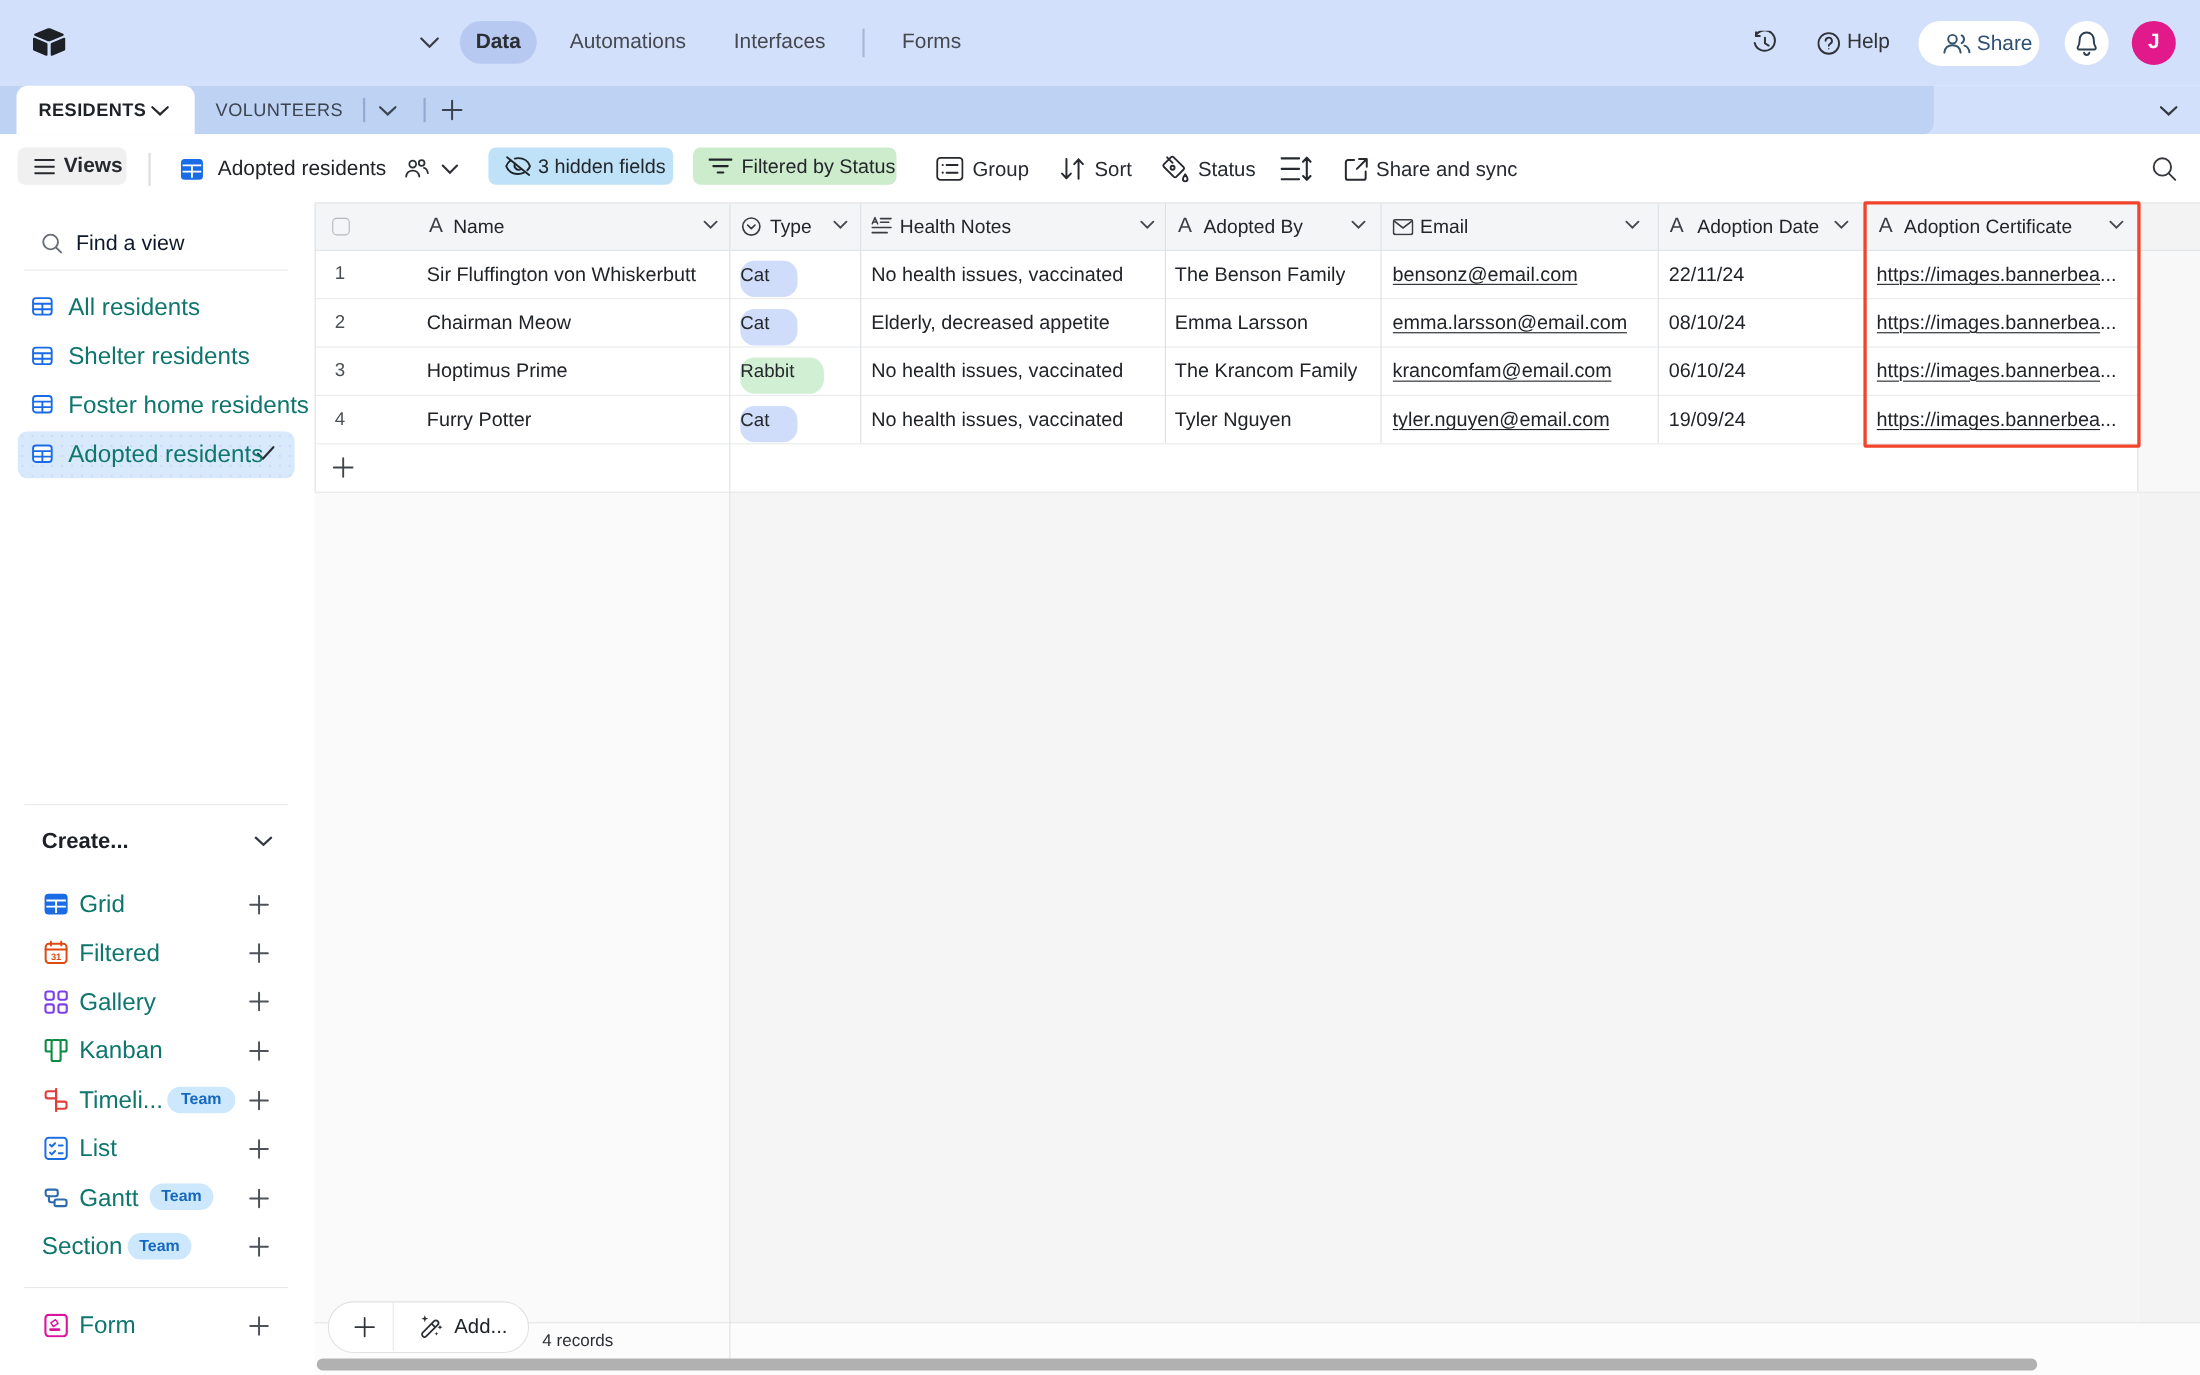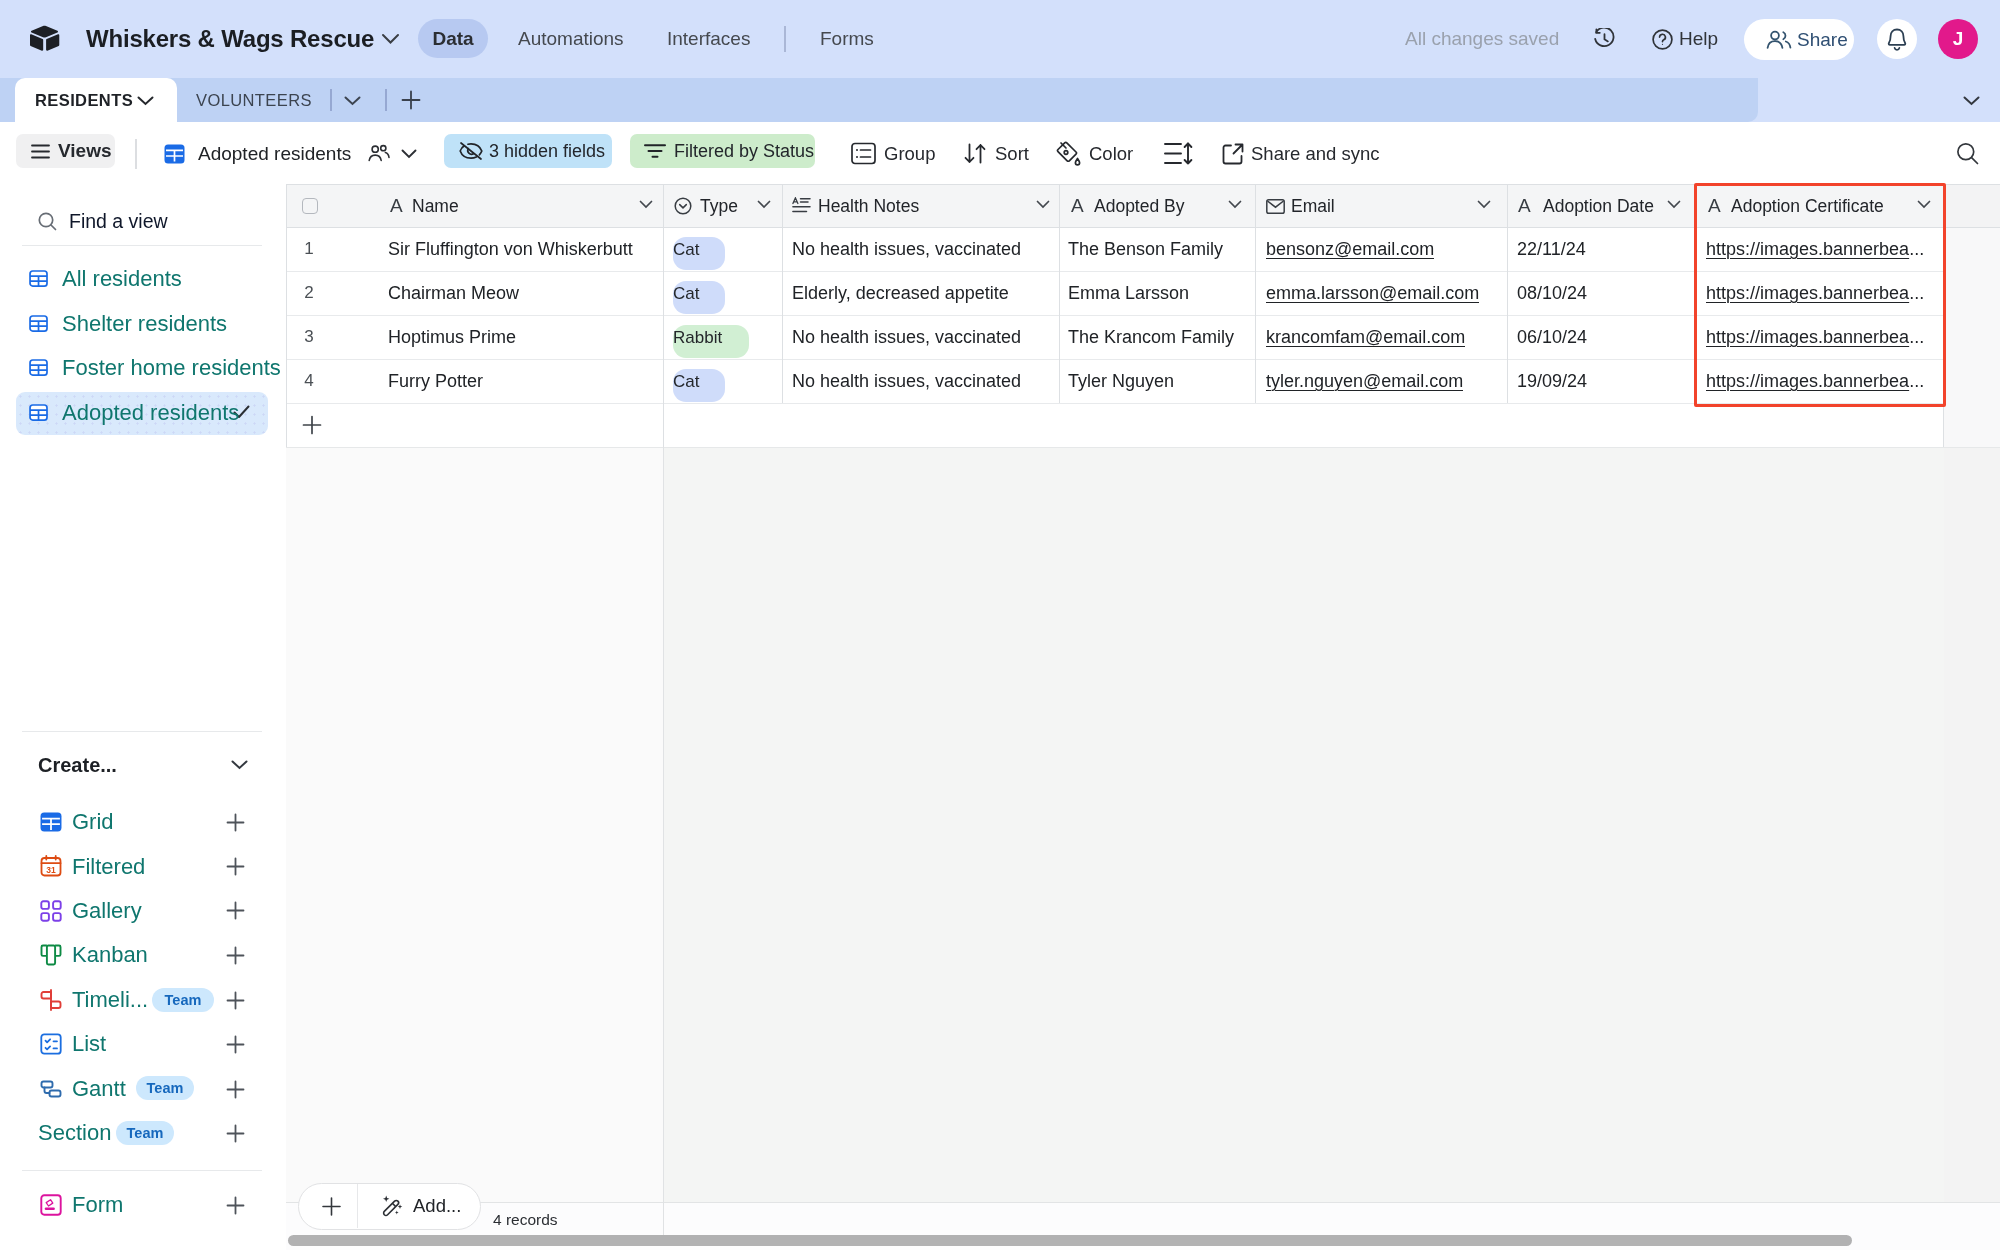--- a/index.html
+++ b/index.html
@@ -51,30 +51,28 @@
 .lnk, .cell u { text-decoration:underline; text-underline-offset:2.5px; text-decoration-thickness:1px; }
 </style>
 </head>
 <body>
 <div class="abs" id="topbar">
   <svg class="abs" style="left:29px;top:25px" width="31" height="29" viewBox="0 0 31 29" fill="#1d2025">
     <path d="M14 1 c0.95 -0.39 2.05 -0.39 3 0 l11.4 4.7 c0.78 0.32 0.78 1.43 0 1.75 L17 12.2 c-0.95 0.39 -2.05 0.39 -3 0 L2.6 7.45 c-0.78 -0.32 -0.78 -1.43 0 -1.75 Z"></path>
     <path d="M17.1 14.9 c0 -0.38 0.23 -0.72 0.58 -0.87 l11.3 -4.68 c0.62 -0.26 1.3 0.2 1.3 0.87 v9.88 c0 0.38 -0.23 0.72 -0.58 0.87 l-11.3 4.68 c-0.62 0.26 -1.3 -0.2 -1.3 -0.87 Z"></path>
     <path d="M1 10.2 c0 -0.67 0.68 -1.13 1.3 -0.87 l11.3 4.68 c0.35 0.15 0.58 0.49 0.58 0.87 v9.9 c0 0.67 -0.68 1.13 -1.3 0.87 L1.58 20.97 c-0.35 -0.15 -0.58 -0.49 -0.58 -0.87 Z"></path>
   </svg>
-  <span class="abs" id="title">Whiskers &amp; Wags Rescue</span>
   <svg class="abs" style="left:381px;top:33px" width="19" height="12" viewBox="0 0 19 12" fill="none" stroke="#3a3e44" stroke-width="2" stroke-linecap="round">
       <path d="M2 2 L9.5 9.5 L17 2"></path>
     </svg>
   <div class="abs" id="datapill">Data</div>
   <span class="abs navtxt" style="left:518px">Automations</span>
   <span class="abs navtxt" style="left:667px">Interfaces</span>
   <div class="abs" style="left:784px;top:26px;width:1.5px;height:26px;background:#aab7d6"></div>
   <span class="abs navtxt" style="left:820px">Forms</span>
-  <span class="abs" style="left:1405px;line-height:78px;font-size:19px;color:#9aa1ad">All changes saved</span>
   <svg class="abs" style="left:1593px;top:28px" width="23" height="22" viewBox="0 0 23 22" fill="none" stroke="#2f3338" stroke-width="1.8" stroke-linecap="round">
     <path d="M3.2 4.2 A9.3 9.3 0 1 1 2.2 11"></path>
       <path d="M3.4 1.4 v3.4 h3.4"></path>
       <path d="M11.5 6.2 v5.1 l3.4 2.1"></path>
   </svg>
   <svg class="abs" style="left:1652px;top:29px" width="21" height="21" viewBox="0 0 21 21" fill="none" stroke="#2f3338" stroke-width="1.7">
       <circle cx="10.5" cy="10.5" r="9.4"></circle>
       <path d="M7.6 8.1 a2.9 2.9 0 1 1 4.1 2.7 c-0.9 0.42 -1.2 0.9 -1.2 1.8" stroke-linecap="round"></path>
       <circle cx="10.5" cy="15.3" r="0.6" fill="#2f3338" stroke="none"></circle>
     </svg>
@@ -164,21 +162,21 @@
     <path d="M6.5 3.5 V21 M6.5 21 l-4 -4.2 M6.5 21 l4 -4.2"></path>
       <path d="M17.5 21.5 V4 M17.5 4 l-4 4.2 M17.5 4 l4 4.2"></path>
   </svg>
   <span class="abs tbtxt" style="left:995px">Sort</span>
   <svg class="abs" style="left:1056px;top:19px" width="26" height="26" viewBox="0 0 26 26" fill="none" stroke="#26292e" stroke-width="1.7" stroke-linejoin="round">
     <path d="M10.8 1.8 L20 11 c0.6 0.6 0.6 1.5 0 2.1 L13.3 19.8 c-0.6 0.6 -1.5 0.6 -2.1 0 L2 10.6 c-0.6 -0.6 -0.6 -1.5 0 -2.1 L8.7 1.8 c0.6 -0.6 1.5 -0.6 2.1 0 Z"></path>
     <path d="M5 2 l5 5" stroke-linecap="round"></path>
       <circle cx="10" cy="11.5" r="1.8"></circle>
     <path d="M21.5 17.5 c1.4 2 2.1 3.2 2.1 4.3 c0 1.2 -0.95 2.1 -2.1 2.1 s-2.1 -0.9 -2.1 -2.1 c0 -1.1 0.7 -2.3 2.1 -4.3 Z"></path>
   </svg>
-  <span class="abs tbtxt" style="left:1089px">Color</span>
+  <span class="abs tbtxt" style="left:1089px">Status</span>
   <svg class="abs" style="left:1164px;top:20px" width="29" height="23" viewBox="0 0 29 23" fill="none" stroke="#26292e" stroke-width="1.9" stroke-linecap="round">
     <path d="M1 2 H17 M1 11.5 H17 M1 21 H17"></path>
       <path d="M24 1.5 V21.5 M24 1.5 l-3.4 3.5 M24 1.5 l3.4 3.5 M24 21.5 l-3.4 -3.5 M24 21.5 l3.4 -3.5"></path>
   </svg>
   <svg class="abs" style="left:1221px;top:20px" width="24" height="24" viewBox="0 0 24 24" fill="none" stroke="#26292e" stroke-width="1.8" stroke-linecap="round" stroke-linejoin="round">
     <path d="M10 3.5 H4.5 c-1.1 0 -2 0.9 -2 2 v14 c0 1.1 0.9 2 2 2 h14 c1.1 0 2 -0.9 2 -2 V14"></path>
     <path d="M14.5 2.5 H21.5 V9.5 M21.5 2.5 L12.5 11.5"></path>
   </svg>
   <span class="abs tbtxt" style="left:1251px">Share and sync</span>
   <svg class="abs" style="left:1956px;top:20px" width="23" height="23" viewBox="0 0 23 23" fill="none" stroke="#33373c" stroke-width="1.7" stroke-linecap="round">

